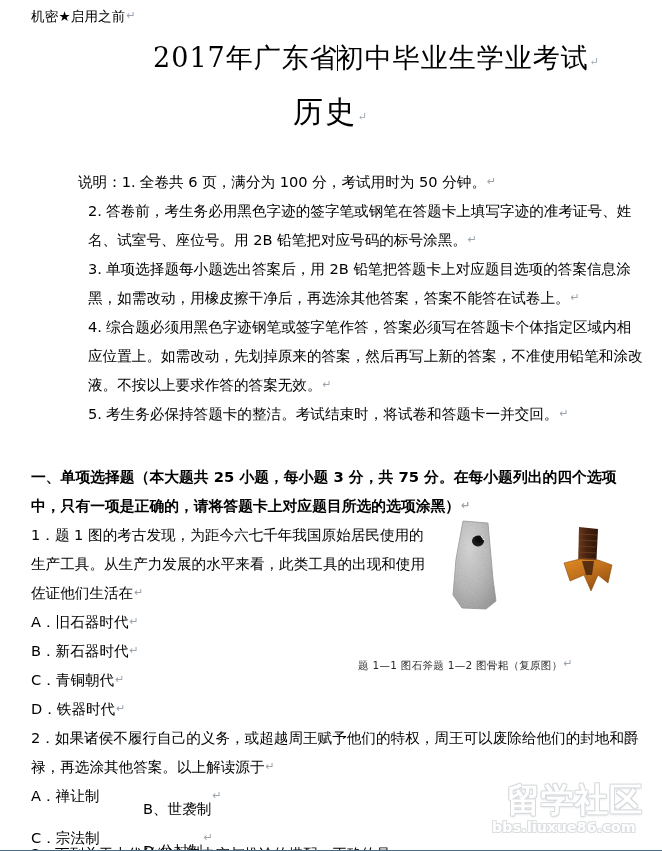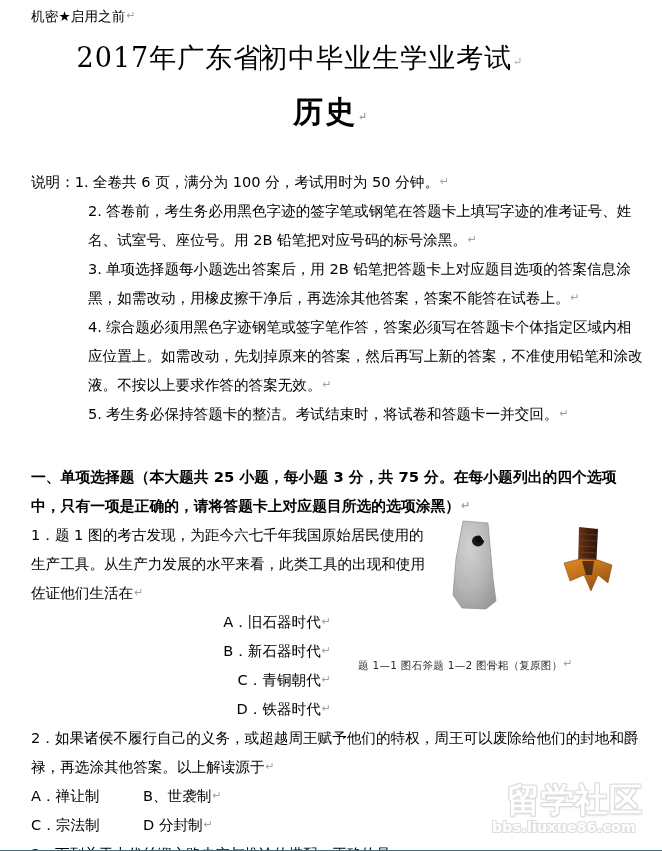--- a/index.html
+++ b/index.html
@@ -36,21 +36,21 @@
     vertical-align: 2px;
     padding-left: 1px;
   }
 
   
   .exam-title {
     position: absolute;
     left: 0;
     top: 40px;
     width: 600px;
-    text-align: center;
+    text-align: right;
     font-size: 27px;
     font-family: "DejaVu Serif", "Liberation Serif", serif;
     letter-spacing: 1px;
     white-space: nowrap;
   }
   .exam-title .num { font-family: "DejaVu Serif", "Liberation Serif", serif; }
   .caret {
     display: inline-block;
     width: 1px;
     height: 26px;
@@ -60,36 +60,36 @@
   }
   .subject-title {
     position: absolute;
     left: 0;
     top: 92px;
     width: 662px;
     text-align: center;
     font-size: 30px;
     font-family: "DejaVu Serif", "Liberation Serif", serif;
     letter-spacing: 2px;
-    font-weight: bold;
   }
 
   
   .instructions {
     position: absolute;
     left: 31px;
     top: 167px;
     width: 612px;
     font-size: 14.6px;
     line-height: 29px;
   }
   .ins-row { display: flex; }
   .ins-label {
     flex: 0 0 auto;
     white-space: nowrap;
+    margin-left: 47px;
   }
   .ins-body { flex: 1 1 auto; }
   .ins-indent { padding-left: 57px; }
   .ins-num {
     display: inline-block;
     width: 18px;
     white-space: nowrap;
   }
 
   
@@ -104,24 +104,24 @@
   }
 
   
   .q-block { position: absolute; left: 31px; font-size: 14.6px; line-height: 29px; }
   #q1 { top: 520px; width: 404px; }
   #q1-options { top: 607px; left: 31px; width: 300px; }
   #q2 { top: 723px; width: 612px; }
   #q2-options { top: 781px; left: 31px; width: 320px; }
   #q3 { top: 839px; width: 612px; }
 
-  .opt-line { white-space: nowrap; text-align: right; }
+  .opt-line { white-space: nowrap; }
   .opt-pair { display: flex; }
   .opt-pair .opt-a { flex: 0 0 112px; white-space: nowrap; }
-  .opt-pair .opt-b { flex: 0 0 auto; white-space: nowrap; }
+  .opt-pair .opt-b { flex: 0 0 auto; white-space: nowrap; margin-top: 13px; }
 
   
   .figure-area {
     position: absolute;
     left: 438px;
     top: 513px;
     width: 212px;
     height: 140px;
   }
   .fig-axe {

